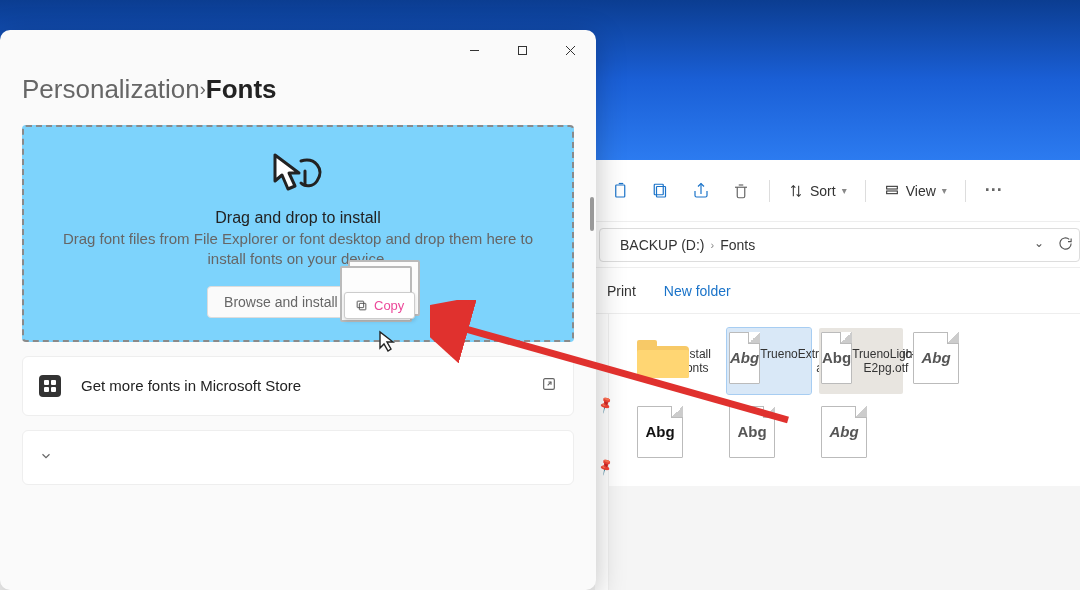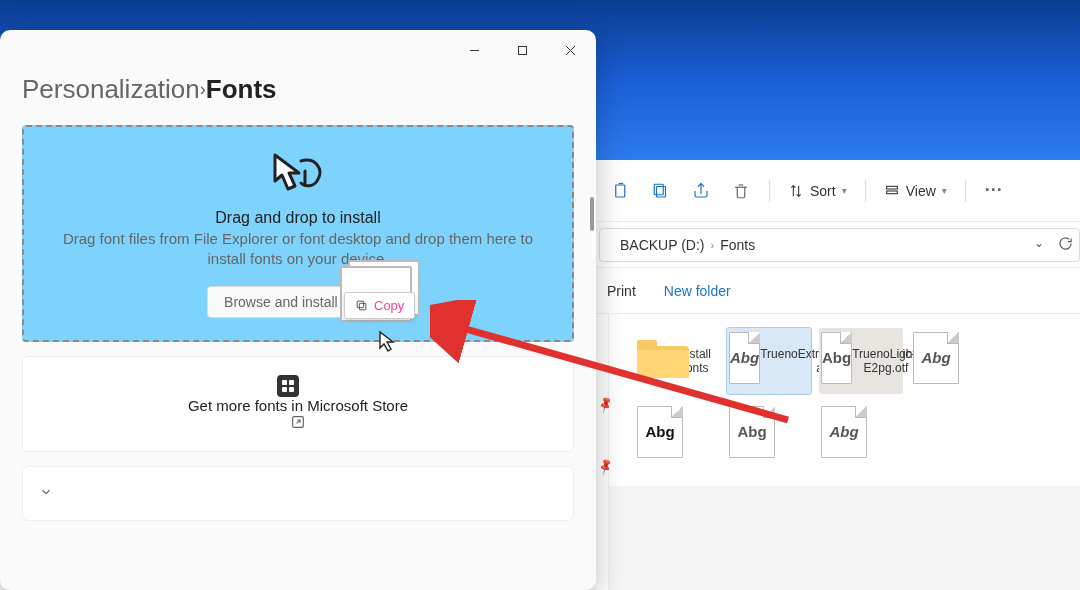--- a/index.html
+++ b/index.html
@@ -26,21 +26,21 @@
     .drag-icon { display: inline-block; margin: 6px 0 10px 0; }
     .dz-title { font-size: 16px; color: #222; margin-bottom: 2px; }
     .dz-desc { font-size: 15px; color: #666; line-height: 1.35; margin-bottom: 16px; max-width: 480px; margin-left:auto;margin-right:auto; }
     .browse-btn { display: inline-block; background: #fafafa; border: 1px solid #dcdcdc;
       border-radius: 4px; padding: 7px 16px; color: #666; font-size: 14px; }
     
     .scroll-indicator { position: absolute; right: 2px; top: 167px; width: 4px; height: 34px;
       background: #999; border-radius: 4px; }
     
     .card { margin: 0 22px 14px 22px; background: #fff; border: 1px solid #eee;
-      border-radius: 6px; padding: 18px 16px; display: flex; align-items: center; flex-direction: column; }
+      border-radius: 6px; padding: 18px 16px; display: flex; align-items: center; }
     .store-icon { width: 22px; height: 22px; background: #333; border-radius: 4px; margin-right: 20px;
       position: relative; }
     .store-icon::before { content:""; position:absolute; top:5px; left:5px; width:5px; height:5px; background:#fff; border-radius:1px; box-shadow: 7px 0 #fff, 0 7px #fff, 7px 7px #fff; }
     .card-label { flex: 1; font-size: 15px; color: #222; }
     .card-arrow { color: #666; font-size: 15px; }
     
     .expander { margin: 0 22px; background: #fff; border: 1px solid #eee;
       border-radius: 6px; padding: 18px 16px; display: flex; align-items: center; }
     .expander-label { flex: 1; font-size: 15px; color: #222; }
     

